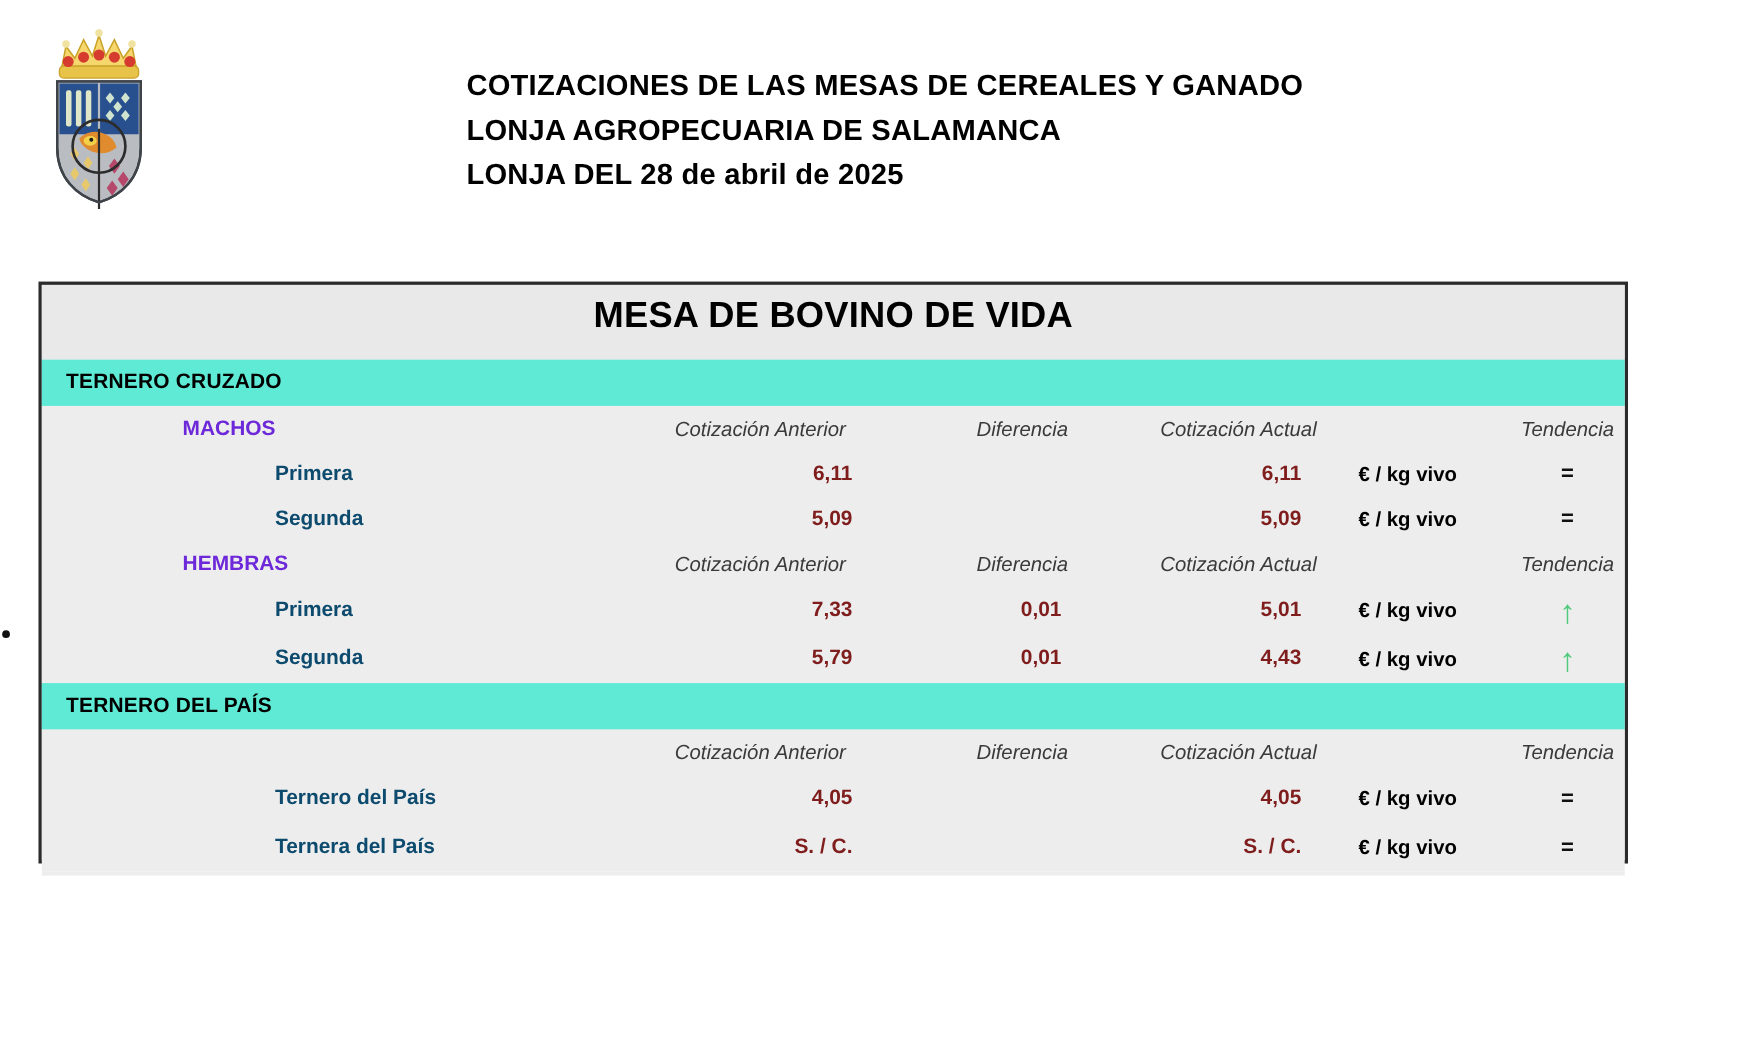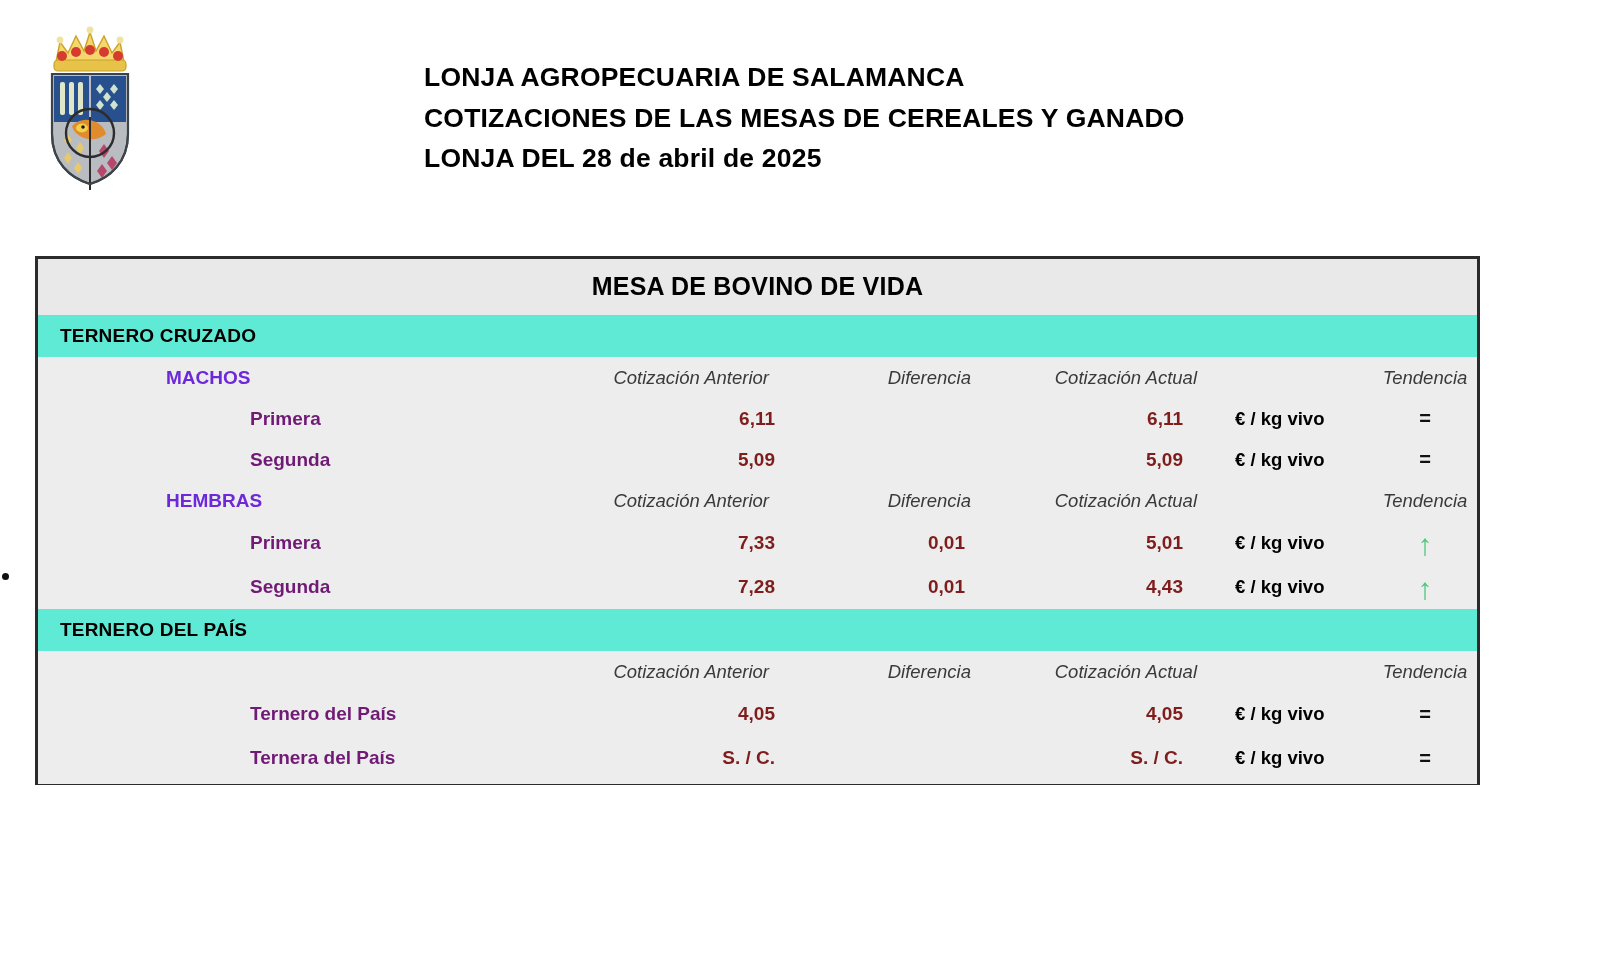--- a/index.html
+++ b/index.html
@@ -87,24 +87,24 @@
     border: 3px solid #2b2b2b;
     box-sizing: border-box;
     background: #ededed;
   }
   .row {
     position: relative;
     width: 100%;
     box-sizing: border-box;
   }
   .mesa-title {
-    height: 56px;
+    height: 68px;
     line-height: 54px;
     text-align: center;
-    font-size: 25px;
+    font-size: 33px;
     font-weight: bold;
     background: #e9e9e9;
     letter-spacing: 0.2px;
   }
   .section-row {
     height: 42px;
     line-height: 42px;
     background: #5eead4;
     font-size: 19px;
     font-weight: bold;
@@ -135,21 +135,21 @@
   .hdr .c-label   { font-size: 19px; font-weight: bold; color:#6d28d9; }
   .hdr .c-prev,
   .hdr .c-diff,
   .hdr .c-actual,
   .hdr .c-trend   { font-size: 18.5px; font-weight: normal; color: #3a3a3a; font-style: italic; }
   .hdr .c-prev    { padding-right: 34px; }
   .hdr .c-diff    { padding-right: 42px; }
   .hdr .c-actual  { padding-right: 16px; }
 
   
-  .dat .c-label   { font-size: 19px; font-weight: bold; color:#701a75; }
+  .dat .c-label   { font-size: 19px; font-weight: bold; color:#0c4a6e; }
   .dat .c-prev,
   .dat .c-diff,
   .dat .c-actual  { font-size: 19px; font-weight: bold; color:#7f1d1d; }
   .dat .c-unit    { font-size: 18.5px; font-weight: bold; color:#000; }
   .dat .c-trend   { font-size: 20px; font-weight: bold; color:#000; }
   .ind-2 { padding-left: 128px; }
   .ind-3 { padding-left: 212px; }
 
   .arrow-up {
     display: inline-block;
@@ -219,22 +219,22 @@
       <ellipse cx="44" cy="106" rx="6" ry="4.4" fill="#f3d24a"></ellipse>
       <circle cx="45" cy="105" r="1.8" fill="#1c1c1c"></circle>
       <path d="M52 95 v74" stroke="#2c2c2c" stroke-width="2"></path>
 
       <path d="M14 52 H90 V112 C90 140 72 156 52 162 C32 156 14 140 14 112 Z" fill="none" stroke="#3d4348" stroke-width="2.2"></path>
     </svg>
 
   </div>
 
   <div class="title-block">
+    <div class="title-line">COTIZACIONES DE LAS MESAS DE CEREALES Y GANADO</div>
     <div class="title-line">LONJA AGROPECUARIA DE SALAMANCA</div>
-    <div class="title-line">COTIZACIONES DE LAS MESAS DE CEREALES Y GANADO</div>
     <div class="title-line">LONJA DEL 28 de abril de 2025</div>
   </div>
 </div>
 
 <div class="stray-dot"></div>
 
 <div class="table-wrap">
 
   <div class="row mesa-title">MESA DE BOVINO DE VIDA</div>
 
@@ -280,21 +280,21 @@
     <div class="c-label ind-3">Primera</div>
     <div class="c-prev">7,33</div>
     <div class="c-diff">0,01</div>
     <div class="c-actual">5,01</div>
     <div class="c-unit">€ / kg vivo</div>
     <div class="c-trend"><span class="arrow-up">↑</span></div>
   </div>
 
   <div class="grid-row dat tall">
     <div class="c-label ind-3">Segunda</div>
-    <div class="c-prev">7,28</div>
+    <div class="c-prev">5,79</div>
     <div class="c-diff">0,01</div>
     <div class="c-actual">4,43</div>
     <div class="c-unit">€ / kg vivo</div>
     <div class="c-trend"><span class="arrow-up">↑</span></div>
   </div>
 
   <div class="row section-row">TERNERO DEL PAÍS</div>
 
   <div class="grid-row hdr">
     <div class="c-label ind-2"></div>

